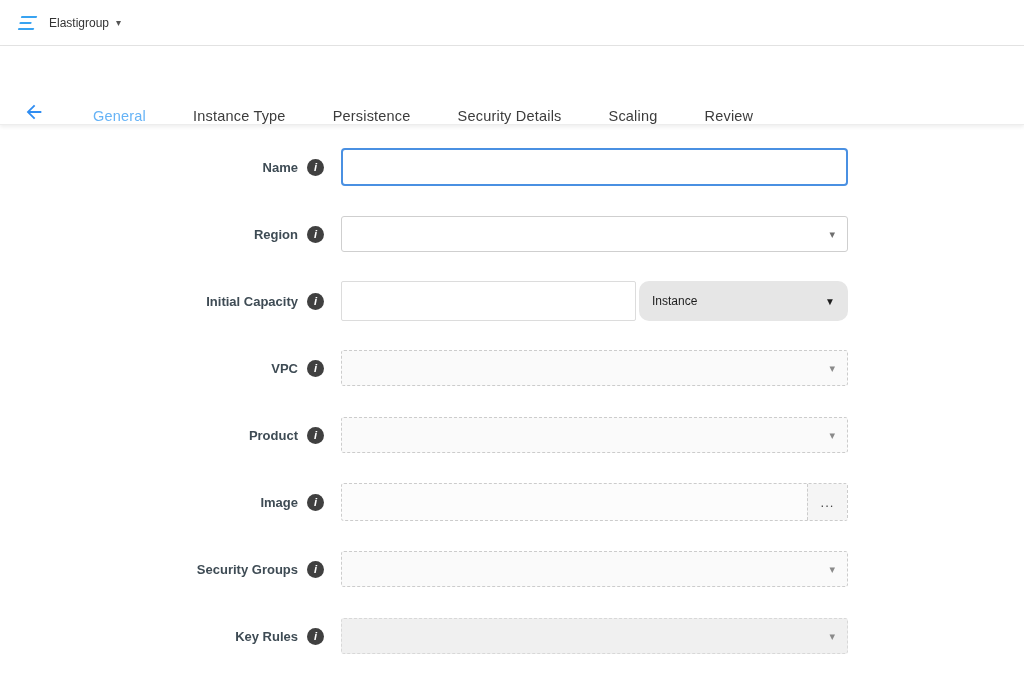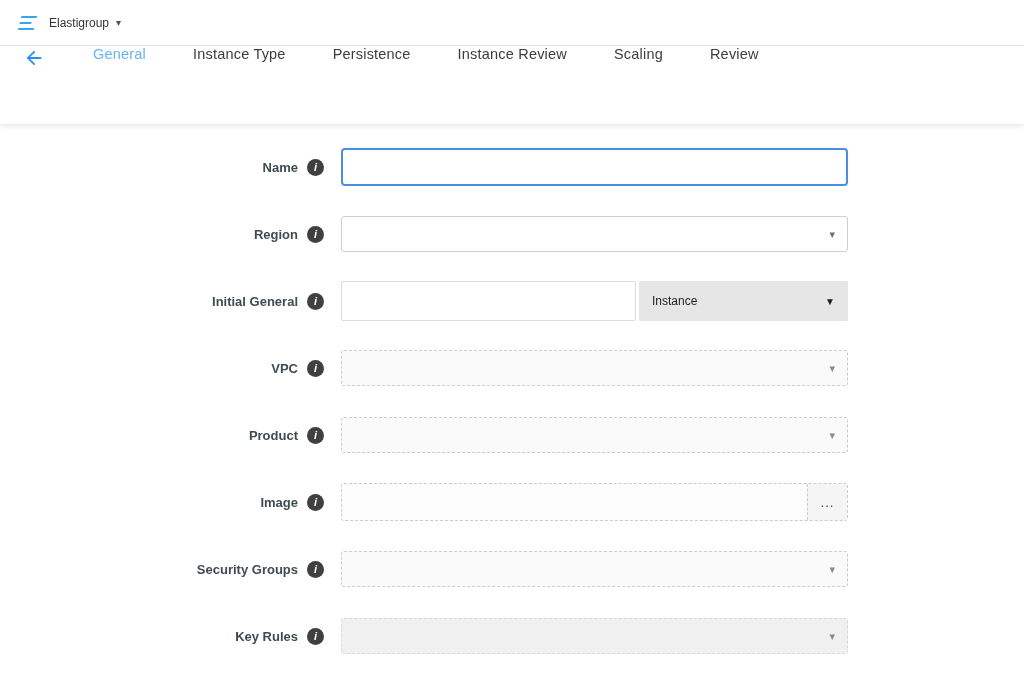--- a/index.html
+++ b/index.html
@@ -5,21 +5,21 @@
   * { box-sizing: border-box; margin: 0; padding: 0; }
   html,body { width:1024px; height:688px; background:#fff; font-family:"Liberation Sans", sans-serif; overflow:hidden; }
 
   
   .topbar { height:46px; display:flex; align-items:center; padding-left:16px; border-bottom:1px solid #e4e4e4; background:#fff; }
   .logo { width:24px; height:20px; display:inline-block; }
   .app-name { font-size:12px; color:#333; margin-left:9px; }
   .app-caret { font-size:10px; color:#555; margin-left:7px; }
 
   
-  .tabbar { height:79px; display:flex; align-items:flex-start; background:#fff; border-bottom:1px solid #ededed; box-shadow:0 2px 4px rgba(0,0,0,0.07); position:relative; }
+  .tabbar { height:79px; display:flex; align-items:flex-end; background:#fff; border-bottom:1px solid #ededed; box-shadow:0 2px 4px rgba(0,0,0,0.07); position:relative; }
   .back-btn { margin-left:22px; width:24px; height:24px; cursor:pointer; display:flex; align-items:center; justify-content:center; }
   .tabs { display:flex; margin-left:47px; }
   .tab { font-size:14.5px; color:#3c3c3c; margin-right:47px; cursor:pointer; white-space:nowrap; letter-spacing:.2px; }
   .tab.active { color:#66b3f6; }
 
   
   .form { padding-top:22px;padding-left:40px; }
   .row { display:flex; align-items:center; margin-bottom:27px; height:40px; }
   .label-col { width:284px; display:flex; justify-content:flex-end; align-items:center; flex:none; }
   .lbl { font-size:13px; font-weight:bold; color:#3e4b54; }
@@ -29,21 +29,21 @@
   input.txt { outline:none; font-family:"Liberation Sans", sans-serif; font-size:14px; color:#333; }
   .name-input { width:507px; height:38px; border:2px solid #4a90e2; border-radius:4px; padding:0 10px; }
 
   .sel { position:relative; width:507px; height:36px; border:1px solid #cfcfcf; border-radius:3px; background:#fff; cursor:pointer; display:flex; align-items:center; padding:0 30px 0 12px; font-size:13px; color:#333; }
   .sel .caret { position:absolute; right:12px; top:50%; transform:translateY(-50%); font-size:11px; color:#6f6f6f; }
   .sel.disabled { border:1px dashed #ccc; background:#fafafa; cursor:default; }
   .sel.disabled .caret { color:#8a8a8a; }
   .sel.filled { background:#f0f0f0; border:1px dashed #d8d8d8; }
 
   .cap-input { width:295px; height:40px; border:1px solid #dcdcdc; border-radius:2px; padding:0 10px; }
-  .unit-sel { width:209px; height:40px; margin-left:3px; background:#e6e6e6; display:flex; align-items:center; justify-content:space-between; padding:0 13px; font-size:12px; color:#1e1e1e; cursor:pointer; border-radius:1px; }
+  .unit-sel { width:209px; height:40px; margin-left:3px; background:#e6e6e6; display:flex; align-items:center; justify-content:space-between; padding:0 13px; font-size:12px; color:#1e1e1e; cursor:pointer; border-radius:10px; }
   .unit-sel .solid-caret { font-size:10px; color:#1e1e1e; }
 
   .image-group { width:507px; height:38px; border:1px dashed #ccc; border-radius:3px; background:#fcfcfc; display:flex; overflow:hidden; }
   .image-value { flex:1; display:flex; align-items:center; padding:0 12px; font-size:13px; color:#555; }
   .dots-btn { width:40px; border-left:1px dashed #ccc; background:#f5f5f5; display:flex; align-items:center; justify-content:center; font-size:13px; color:#444; cursor:pointer; letter-spacing:1px; }
 
   .gray-btn { margin-left:15px; width:166px; height:37px; background:#e0e0e0; border:none; border-radius:2px; font-size:13.5px; color:#9b9b9b; font-family:"Liberation Sans", sans-serif; cursor:pointer; }
 </style>
 </head>
 <body>
@@ -65,21 +65,21 @@
 <div class="tabbar">
   <span class="back-btn">
     <svg width="22" height="22" viewBox="0 0 24 24">
         <path fill="#2f8df2" d="M20 11H7.83l5.59-5.59L12 4l-8 8 8 8 1.41-1.41L7.83 13H20v-2z"></path>
       </svg>
   </span>
   <div class="tabs">
     <span class="tab active">General</span>
     <span class="tab">Instance Type</span>
     <span class="tab">Persistence</span>
-    <span class="tab">Instance Review</span>
+    <span class="tab">Security Details</span>
     <span class="tab">Scaling</span>
     <span class="tab">Review</span>
   </div>
 </div>
 
 <div class="form">
 
   <div class="row">
     <div class="label-col">
       <span class="lbl">Name</span>
@@ -98,21 +98,21 @@
     <div class="control-col">
       <div class="sel">
         <span></span>
         <span class="caret">▾</span>
       </div>
     </div>
   </div>
 
   <div class="row">
     <div class="label-col">
-      <span class="lbl">Initial General</span>
+      <span class="lbl">Initial Capacity</span>
       <span class="info">i</span>
     </div>
     <div class="control-col">
       <input class="txt cap-input" type="text" value="" style="">
       <div class="unit-sel">
         <span>Instance</span>
         <span class="solid-caret">▼</span>
       </div>
     </div>
   </div>

